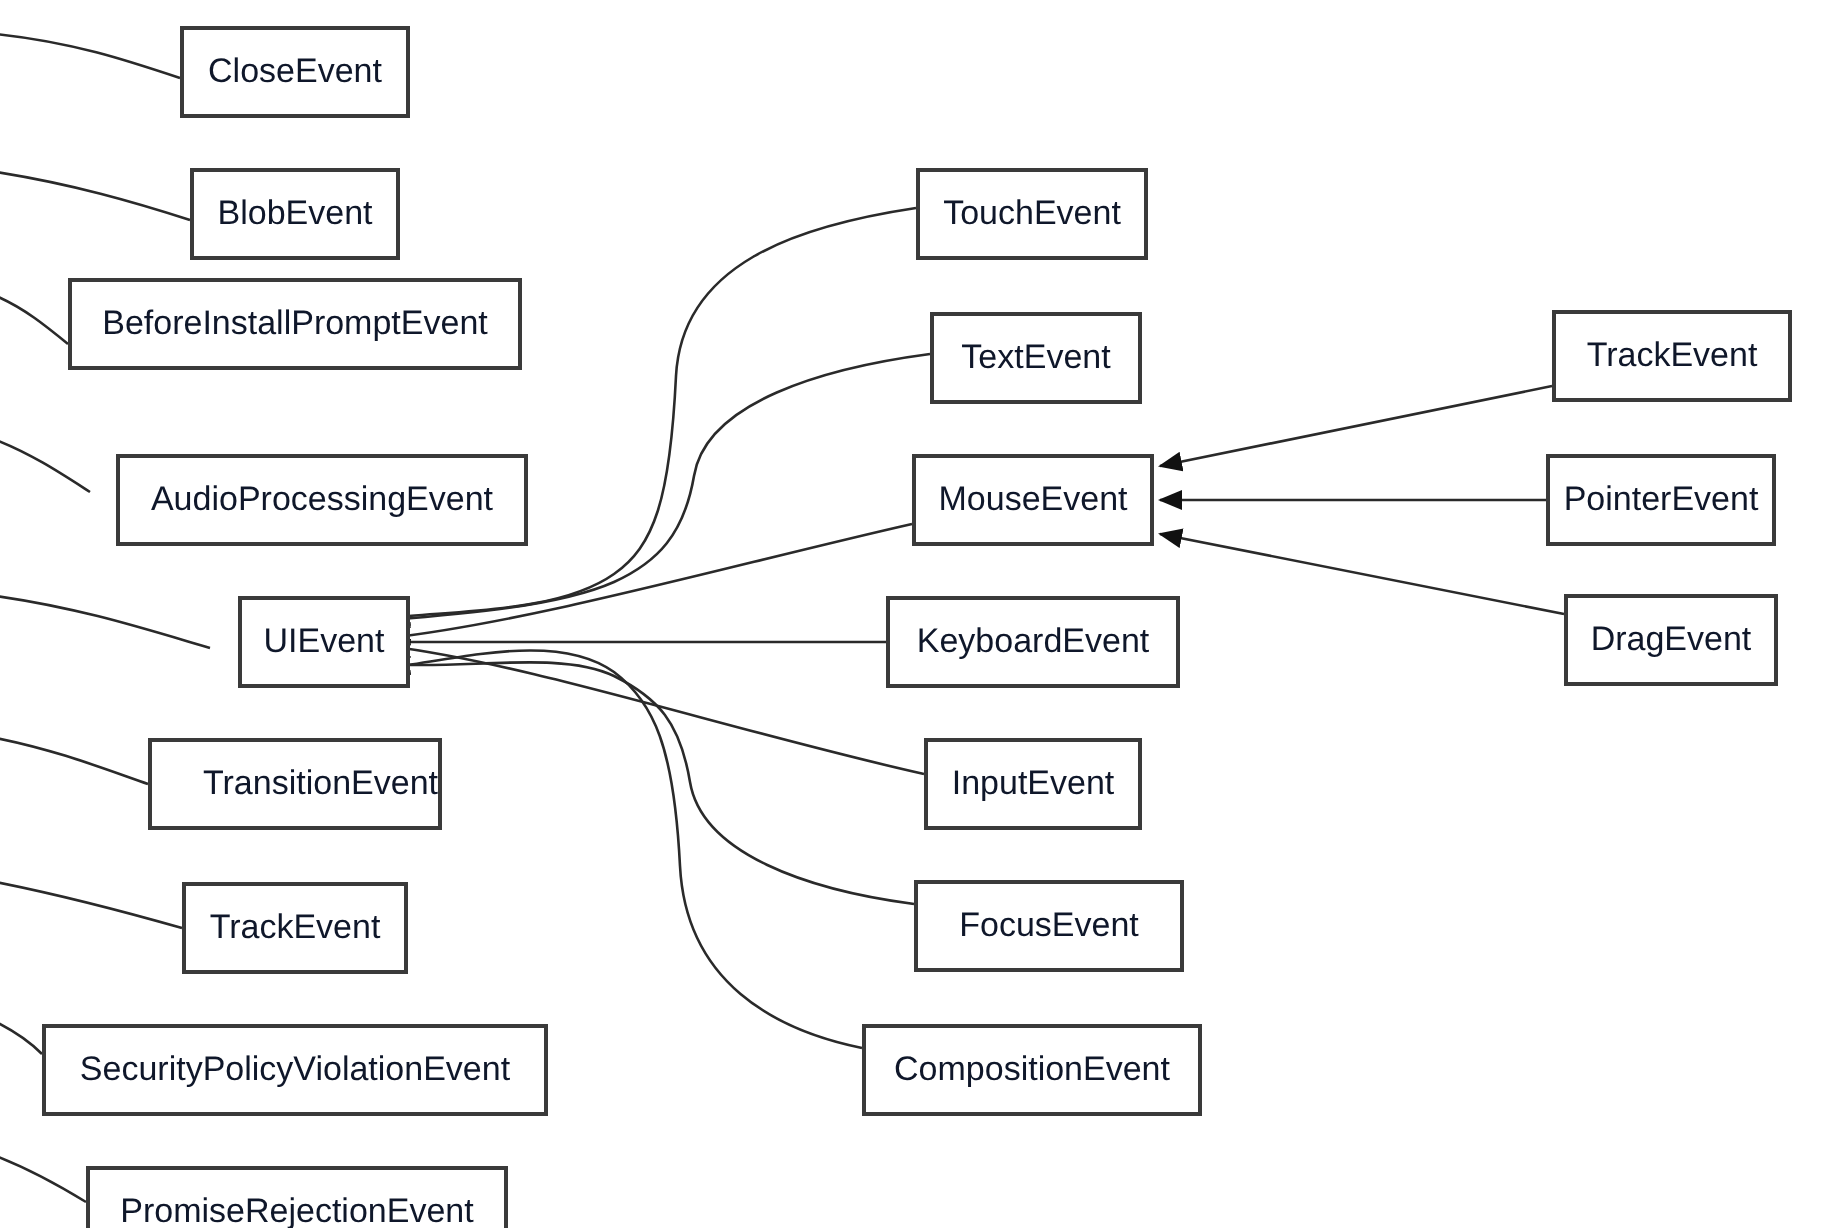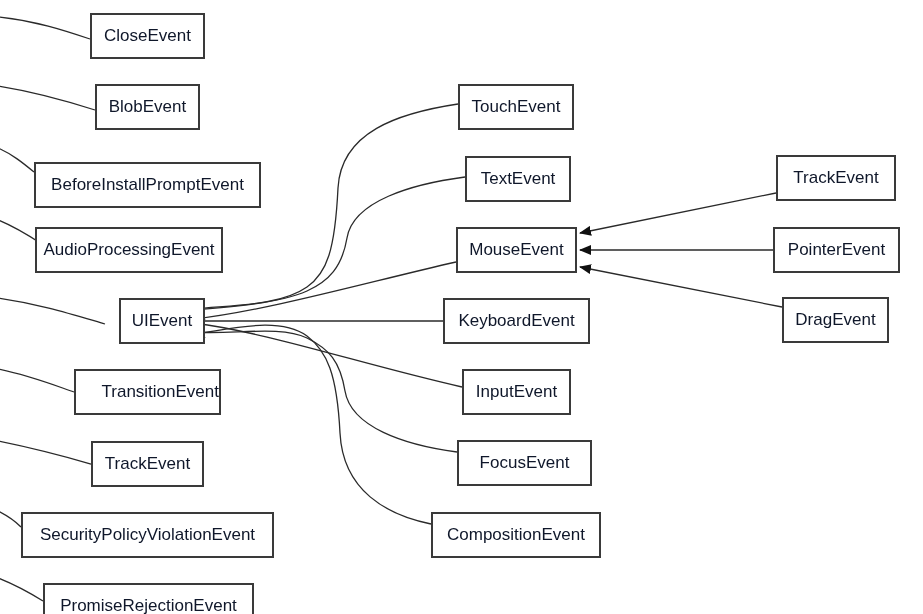--- a/index.html
+++ b/index.html
@@ -70,24 +70,24 @@
     <path class="edge" marker-end="url(#arrow)" d="M773,250 L580,250"></path>
     <path class="edge" marker-end="url(#arrow)" d="M782,307 L580,267"></path>
   </svg>
 
   <div class="node" style="left:90px;  top:13px;  width:115px; height:46px;">
     <span>CloseEvent</span>
   </div>
   <div class="node" style="left:95px;  top:84px;  width:105px; height:46px;">
     <span>BlobEvent</span>
   </div>
-  <div class="node" style="left:34px;  top:162px; width:227px; height:46px;">
+  <div class="node" style="left:34px;  top:139px; width:227px; height:46px;">
     <span>BeforeInstallPromptEvent</span>
   </div>
-  <div class="node" style="left:35px;  top:227px; width:188px; height:46px;">
+  <div class="node" style="left:58px;  top:227px; width:206px; height:46px;">
     <span>AudioProcessingEvent</span>
   </div>
   <div class="node" style="left:105px; top:298px; width:86px;  height:46px;margin-left:14px;">
     <span>UIEvent</span>
   </div>
   <div class="node" style="left:74px;  top:369px; width:147px; height:46px;justify-content:flex-end;">
     <span>TransitionEvent</span>
   </div>
   <div class="node" style="left:91px;  top:441px; width:113px; height:46px;">
     <span>TrackEvent</span>
@@ -117,20 +117,20 @@
   <div class="node" style="left:457px; top:440px; width:135px; height:46px;">
     <span>FocusEvent</span>
   </div>
   <div class="node" style="left:431px; top:512px; width:170px; height:46px;">
     <span>CompositionEvent</span>
   </div>
 
   <div class="node" style="left:776px; top:155px; width:120px; height:46px;">
     <span>TrackEvent</span>
   </div>
-  <div class="node" style="left:773px; top:227px; width:127px; height:46px;">
+  <div class="node" style="left:773px; top:227px; width:115px; height:46px;">
     <span>PointerEvent</span>
   </div>
   <div class="node" style="left:782px; top:297px; width:107px; height:46px;">
     <span>DragEvent</span>
   </div>
 
 </div>
 
 </body></html>

